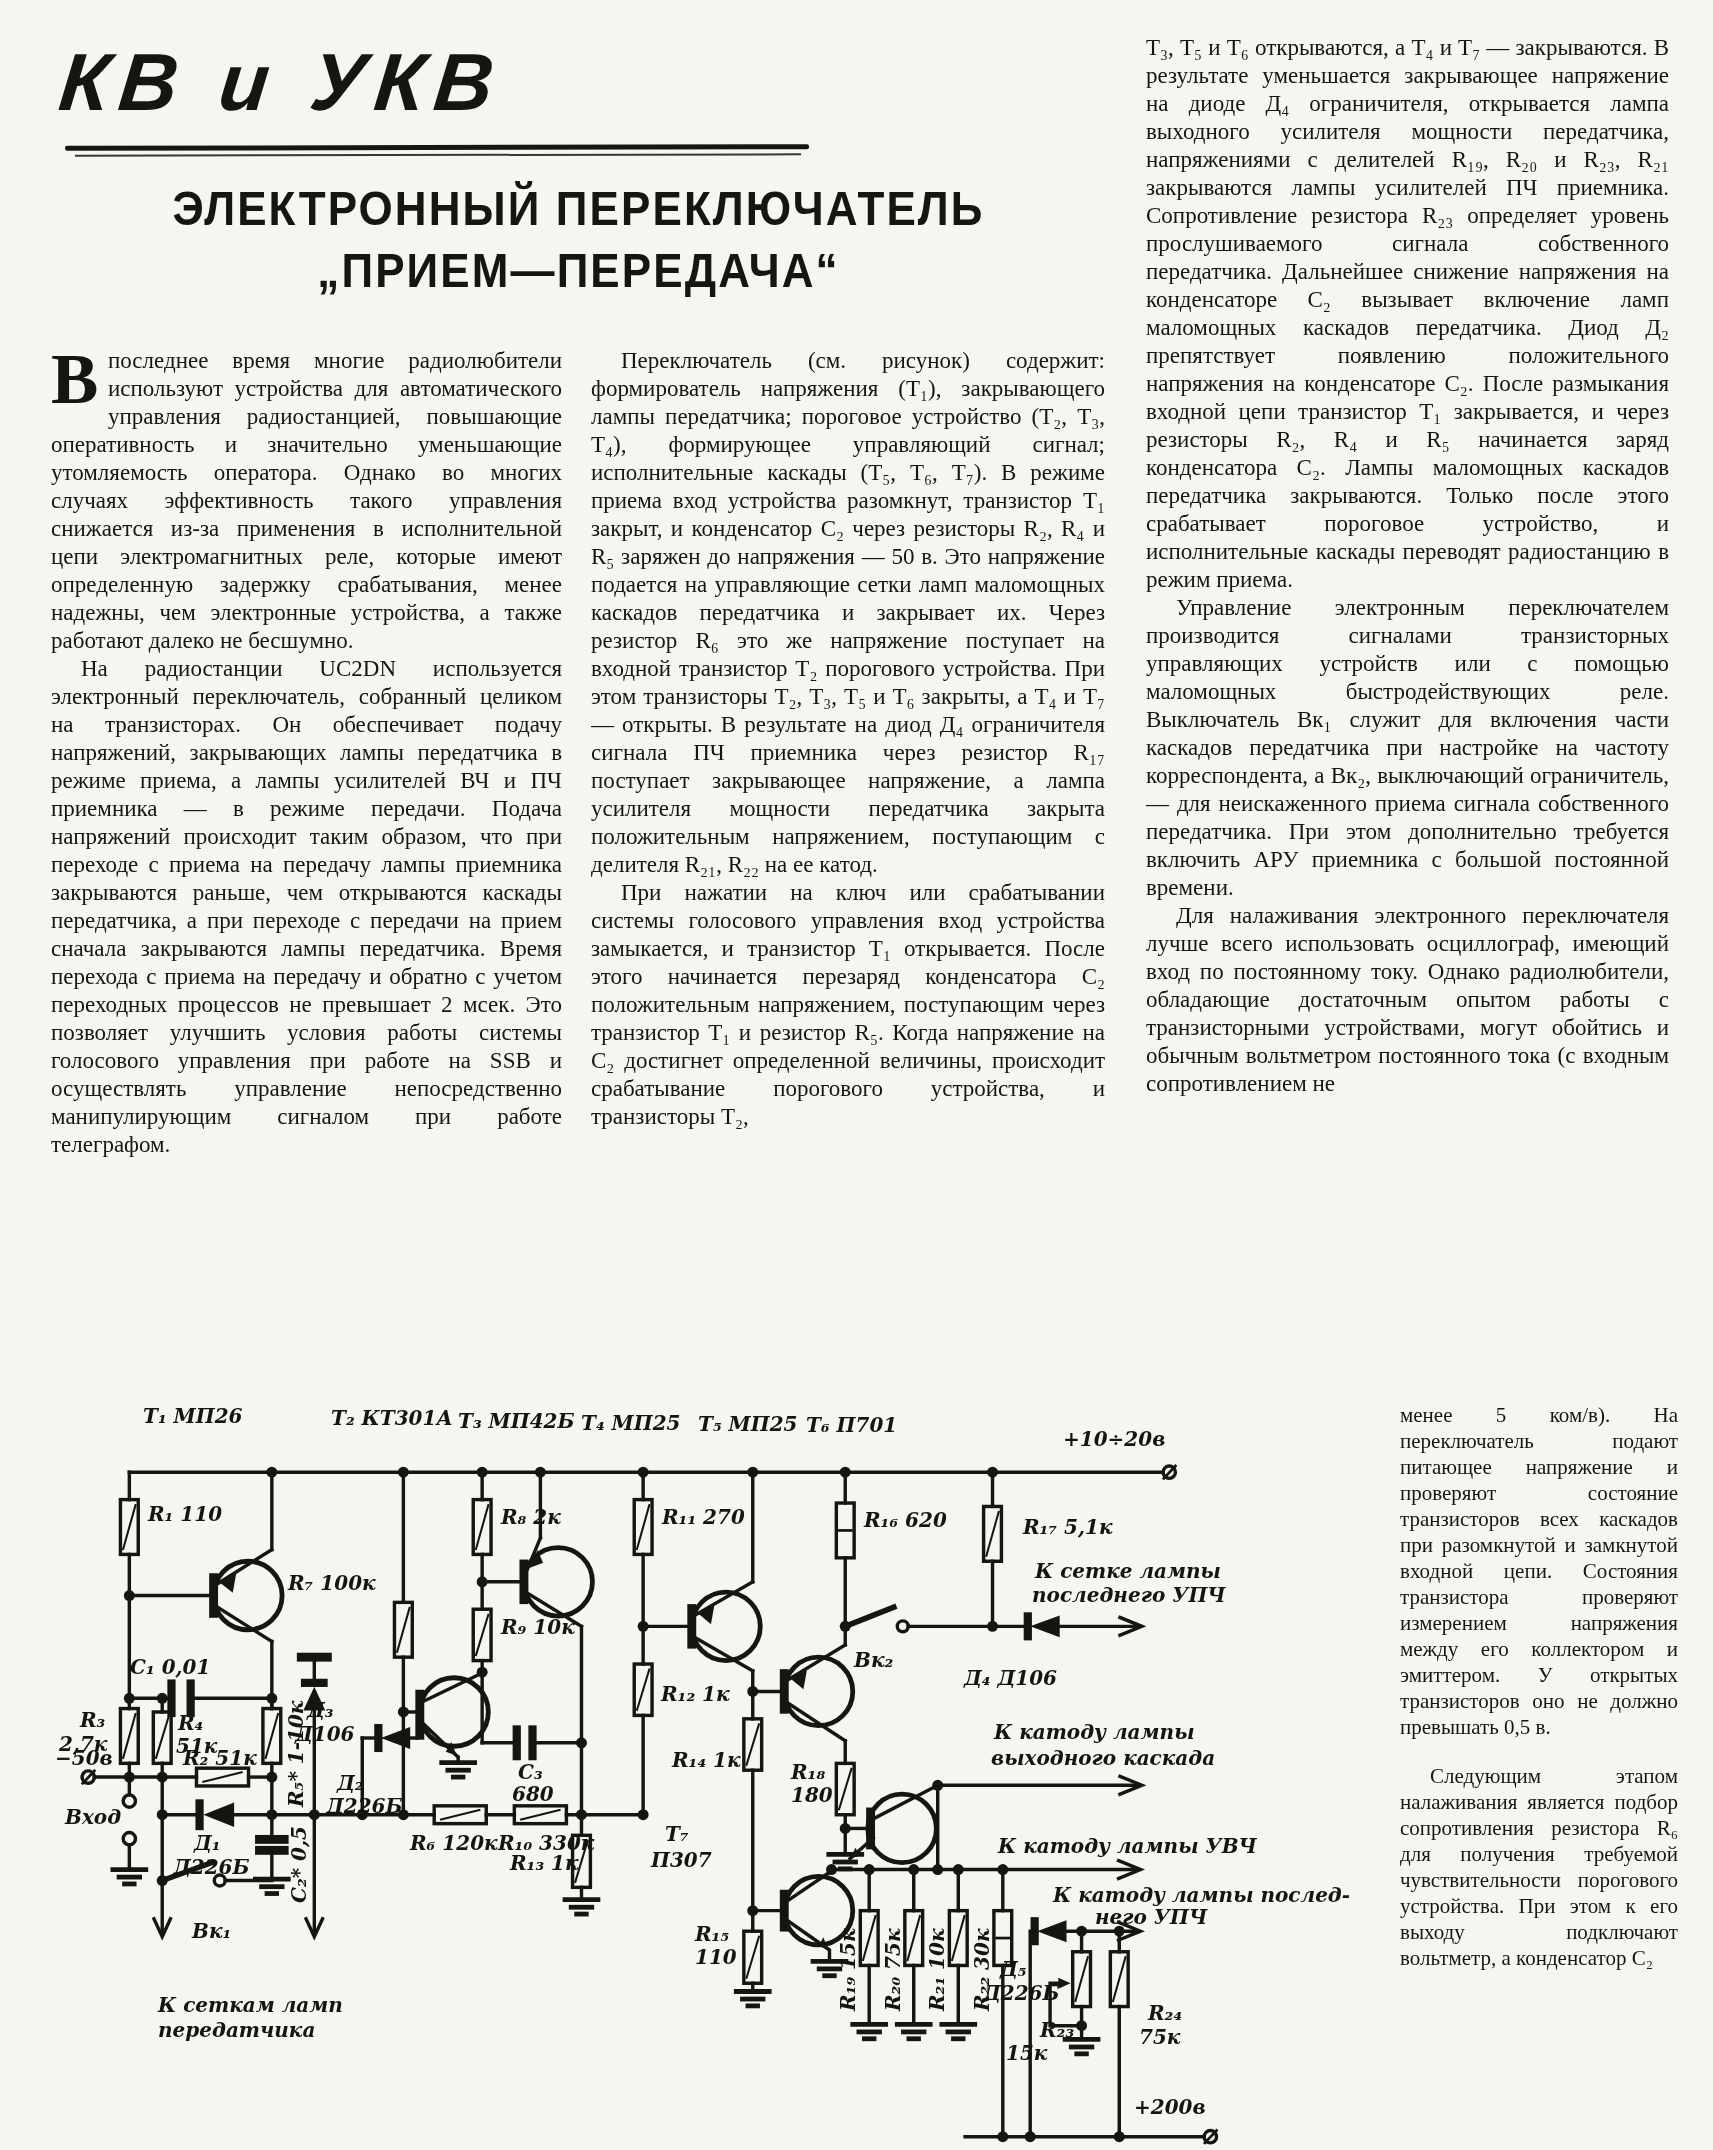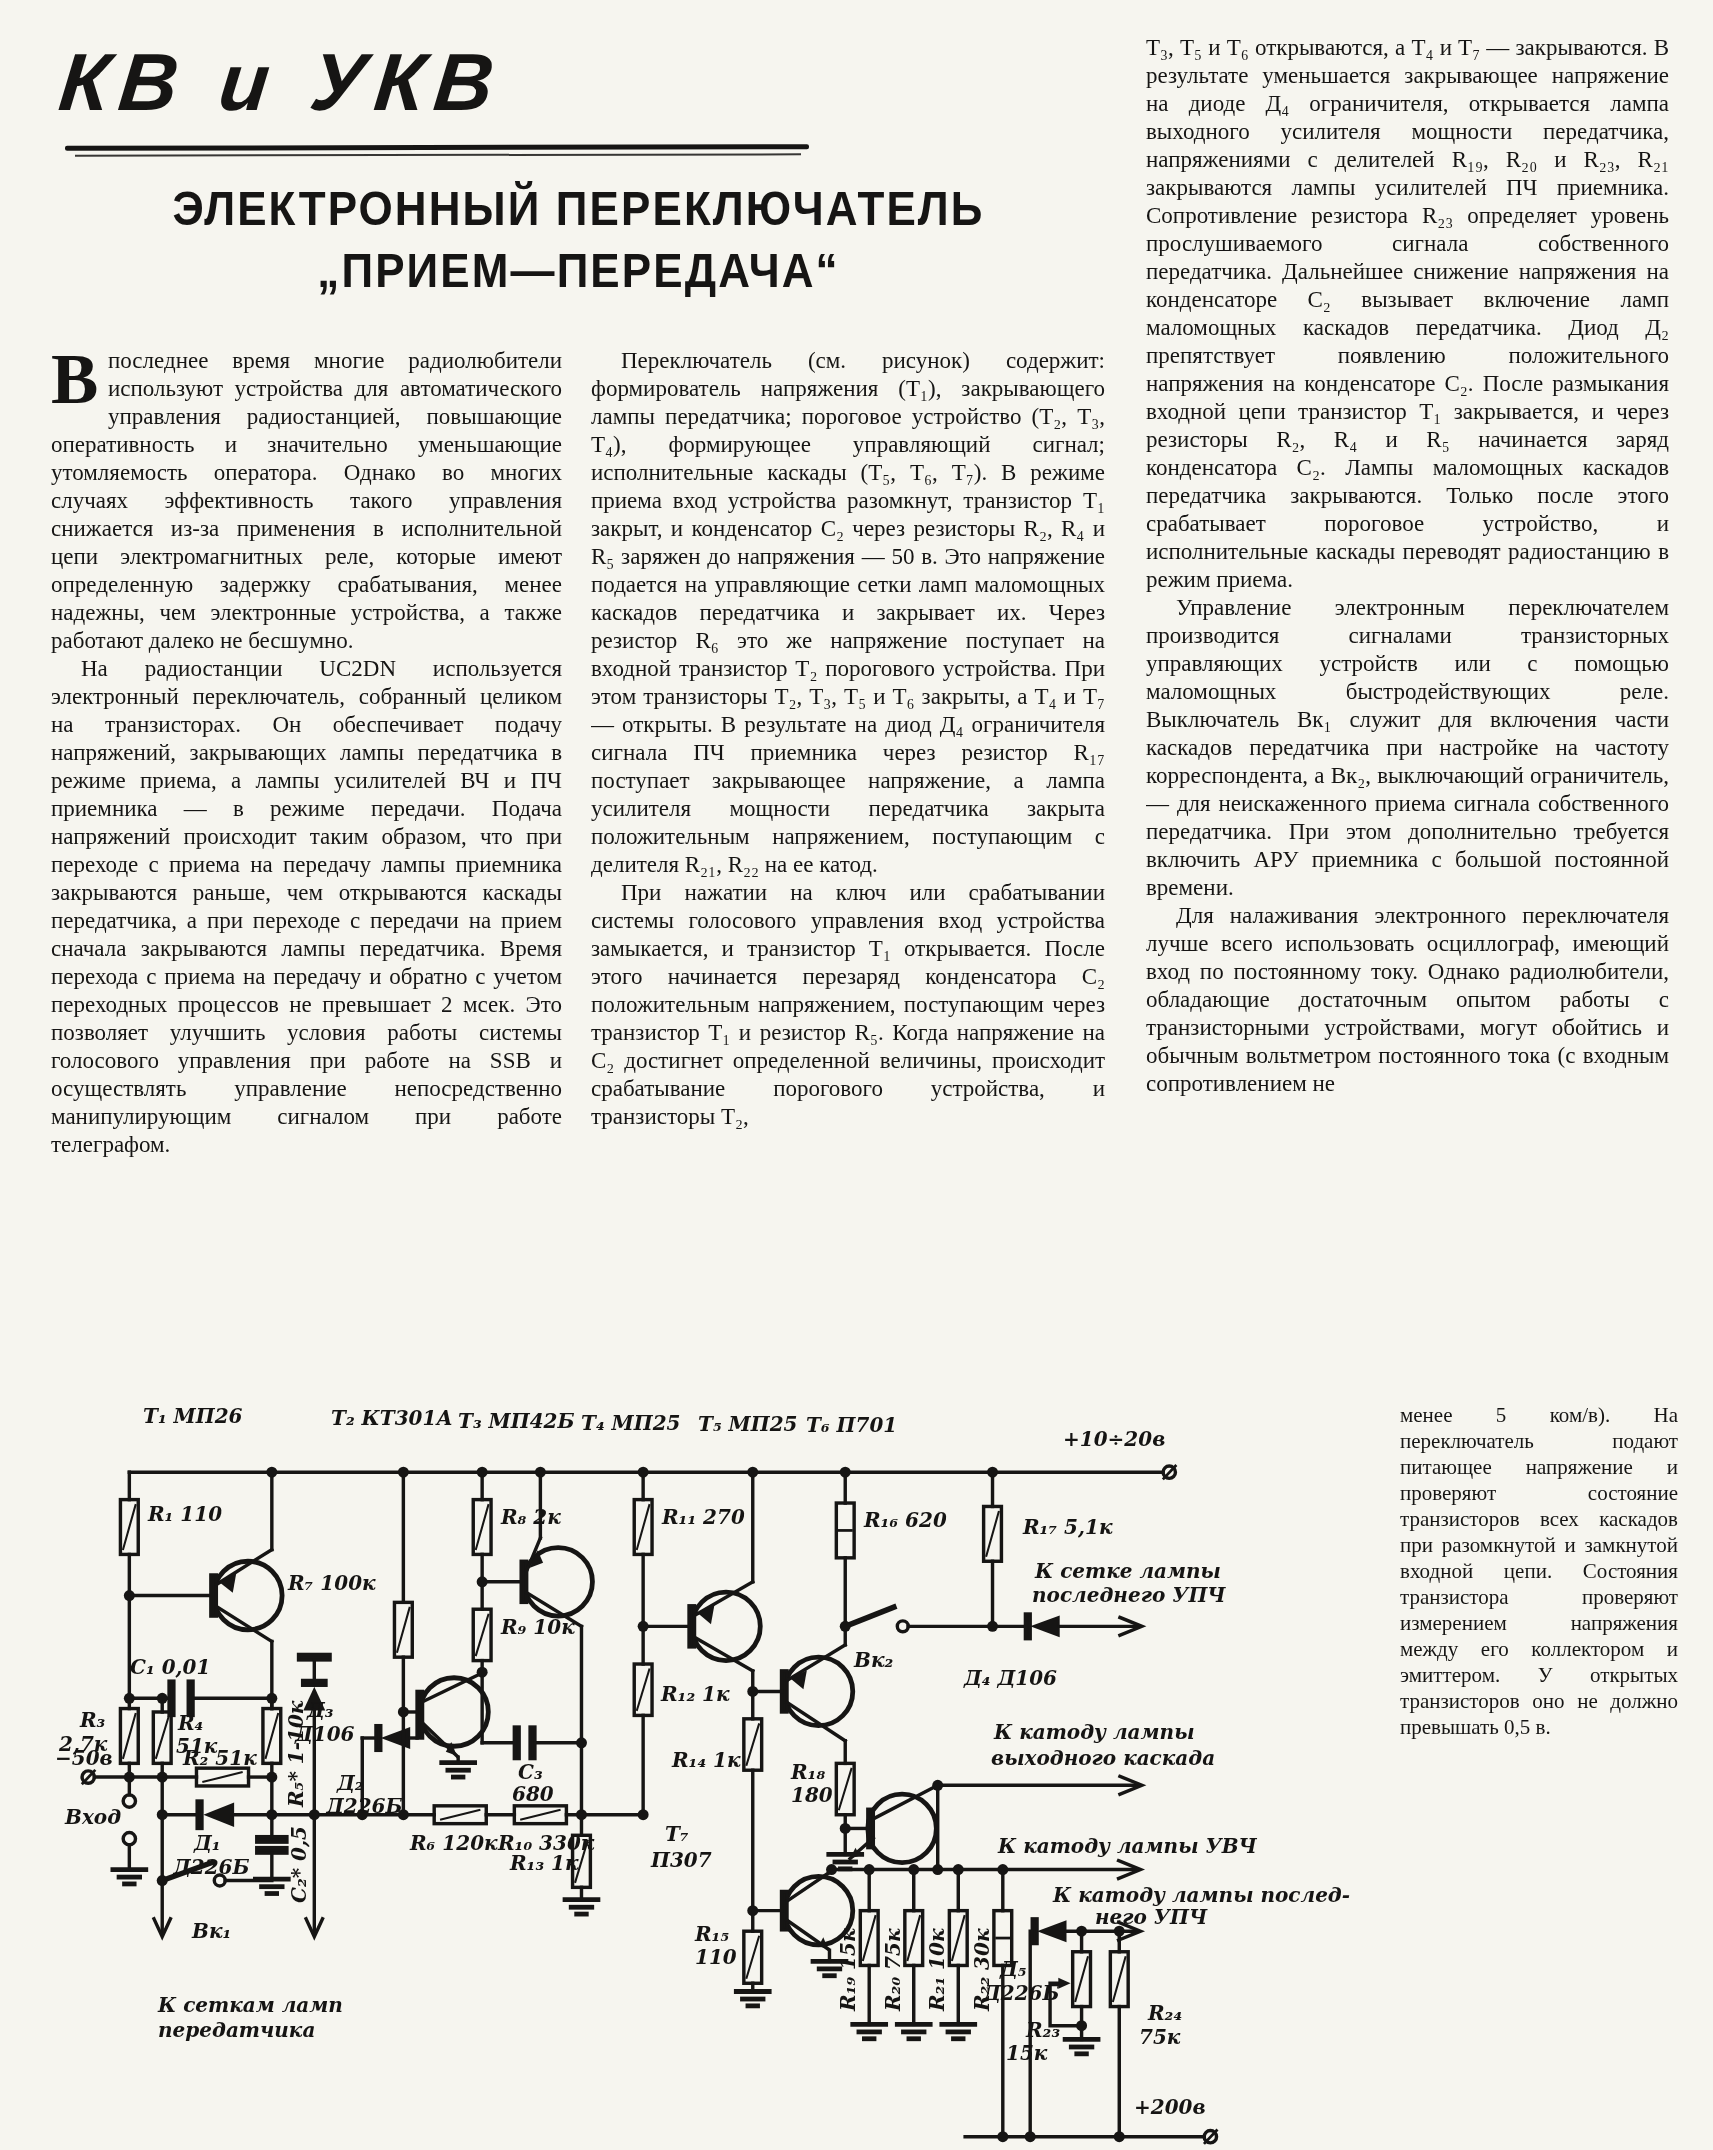--- a/index.html
+++ b/index.html
@@ -68,20 +68,21 @@
   </div>
 
   <div class="col col3a">
     <p class="cont">Т₃, Т₅ и Т₆ открываются, а Т₄ и Т₇ — закрываются. В результате уменьшается закрывающее напряжение на диоде Д₄ ограничителя, открывается лампа выходного усилителя мощности передатчика, напряжениями с делителей R₁₉, R₂₀ и R₂₃, R₂₁ закрываются лампы усилителей ПЧ приемника. Сопротивление резистора R₂₃ определяет уровень прослушиваемого сигнала собственного передатчика. Дальнейшее снижение напряжения на конденсаторе С₂ вызывает включение ламп маломощных каскадов передатчика. Диод Д₂ препятствует появлению положительного напряжения на конденсаторе С₂. После размыкания входной цепи транзистор Т₁ закрывается, и через резисторы R₂, R₄ и R₅ начинается заряд конденсатора С₂. Лампы маломощных каскадов передатчика закрываются. Только после этого срабатывает пороговое устройство, и исполнительные каскады переводят радиостанцию в режим приема.</p>
     <p>Управление электронным переключателем производится сигналами транзисторных управляющих устройств или с помощью маломощных быстродействующих реле. Выключатель Вк₁ служит для включения части каскадов передатчика при настройке на частоту корреспондента, а Вк₂, выключающий ограничитель,— для неискаженного приема сигнала собственного передатчика. При этом дополнительно требуется включить АРУ приемника с большой постоянной времени.</p>
     <p>Для налаживания электронного переключателя лучше всего использовать осциллограф, имеющий вход по постоянному току. Однако радиолюбители, обладающие достаточным опытом работы с транзисторными устройствами, могут обойтись и обычным вольтметром постоянного тока (с входным сопротивлением не</p>
   </div>
 
   <div class="col col3b">
     <p class="cont">менее 5 ком/в). На переключатель подают питающее напряжение и проверяют состояние транзисторов всех каскадов при разомкнутой и замкнутой входной цепи. Состояния транзистора проверяют измерением напряжения между его коллектором и эмиттером. У открытых транзисторов оно не должно превышать 0,5 в.</p>
+    <p>Следующим этапом налаживания является подбор сопротивления резистора R₆ для получения требуемой чувствительности порогового устройства. При этом к его выходу подключают вольтметр, а конденсатор С₂</p>
   </div>
 
   <div class="schematic">
     <svg width="1196" height="757" viewBox="0 0 1745 1105" stroke="#161514" stroke-width="5" fill="none" stroke-linecap="square">
 
       <line x1="130" y1="120" x2="1639" y2="120"></line>
       <circle cx="1648" cy="120" r="9"></circle>
         <line x1="1640" y1="129" x2="1657" y2="111" stroke-width="4"></line>
 
       <line x1="130" y1="120" x2="130" y2="160"></line>
@@ -443,21 +444,21 @@
         <span class="slabel" style="left: 951px; top: 356px;">выходного каскада</span>
         <span class="slabel" style="left: 958px; top: 444px;">К катоду лампы УВЧ</span>
         <span class="slabel" style="left: 965px; top: 493px; padding-left: 48px;">К катоду лампы послед-</span>
         <span class="slabel" style="left: 1055px; top: 515px;">него УПЧ</span>
         <span class="slabel" style="left: 960px; top: 567px;">Д₅</span>
         <span class="slabel" style="left: 943px; top: 591px;">Д226Б</span>
         <span class="slabel rot" style="left: 796px; top: 621px;">R₁₉ 15к</span>
         <span class="slabel rot" style="left: 841px; top: 621px;">R₂₀ 75к</span>
         <span class="slabel rot" style="left: 885px; top: 621px;">R₂₁ 10к</span>
         <span class="slabel rot" style="left: 930px; top: 621px;">R₂₂ 30к</span>
-        <span class="slabel" style="left: 986px; top: 628px;">R₂₃</span>
+        <span class="slabel" style="left: 965px; top: 628px; padding-left: 35px;">R₂₃</span>
         <span class="slabel" style="left: 966px; top: 651px;">15к</span>
         <span class="slabel" style="left: 1080px; top: 611px; margin-left: 28px;">R₂₄</span>
         <span class="slabel" style="left: 1099px; top: 635px;">75к</span>
         <span class="slabel" style="left: 1094px; top: 705px;">+200в</span>
         <span class="slabel" style="left: 118px; top: 603px;">К сеткам ламп</span>
         <span class="slabel" style="left: 118px; top: 628px;">передатчика</span>
       </div>
   </div>
 
 

